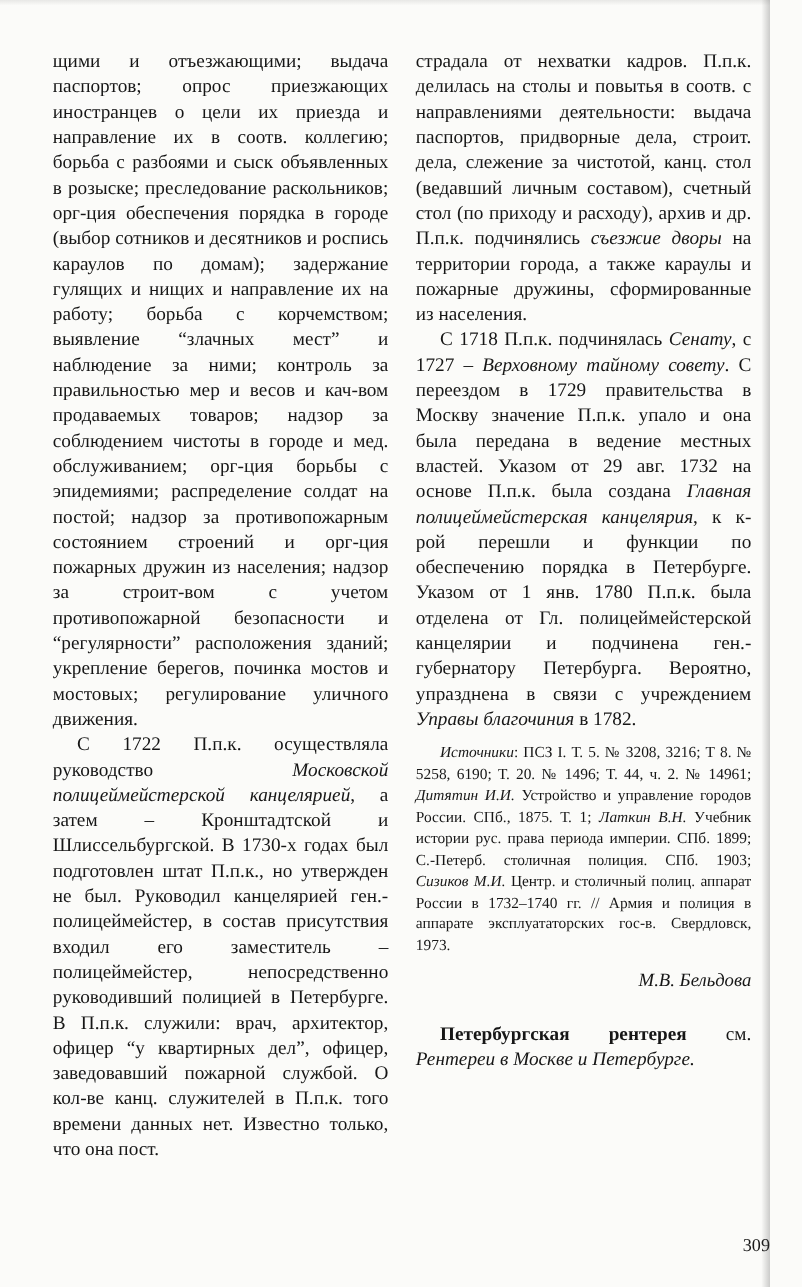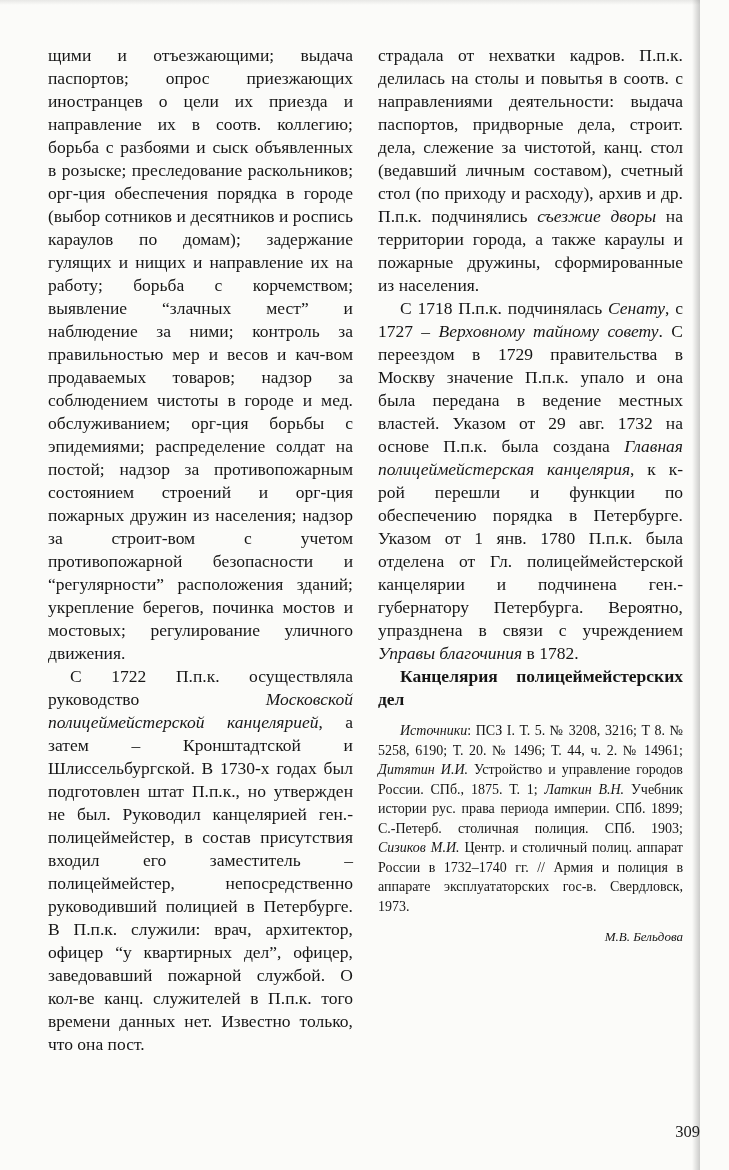--- a/index.html
+++ b/index.html
@@ -41,21 +41,21 @@
   }
   p.noindent { text-indent: 0; }
   p.gap { margin-top: 11px; }
   p.sources {
     font-size: 14px;
     line-height: 19.5px;
     margin-top: 10px;
   }
   p.signature {
     text-align: right;
-    font-size: 13px;
+    font-size: 17px;
     margin-top: 9px;
     text-indent: 0;
   }
   p.entry { margin-top: 26px; }
   .i { font-style: italic; font-family: Liberation Serif, serif; }
   .b { font-weight: bold; }
   .footer {
     position: absolute;
     bottom: 28px;
     left: 14px;
@@ -88,21 +88,21 @@
 
 <div class="page">
   <div class="columns">
     <div class="col">
         <p class="para noindent"><span>щими и отъезжающими; выдача паспортов; опрос приезжающих иностранцев о цели их приезда и направление их в соотв. коллегию; борьба с разбоями и сыск объявленных в розыске; преследование раскольников; орг-ция обеспечения порядка в городе (выбор сотников и десятников и роспись караулов по домам); задержание гулящих и нищих и направление их на работу; борьба с корчемством; выявление “злачных мест” и наблюдение за ними; контроль за правильностью мер и весов и кач-вом продаваемых товаров; надзор за соблюдением чистоты в городе и мед. обслуживанием; орг-ция борьбы с эпидемиями; распределение солдат на постой; надзор за противопожарным состоянием строений и орг-ция пожарных дружин из населения; надзор за строит-вом с учетом противопожарной безопасности и “регулярности” расположения зданий; укрепление берегов, починка мостов и мостовых; регулирование уличного движения.</span></p>
         <p class="para "><span>С 1722 П.п.к. осуществляла руководство </span><span class="i">Московской полицеймейстерской канцелярией</span><span>, а затем – Кронштадтской и Шлиссельбургской. В 1730-х годах был подготовлен штат П.п.к., но утвержден не был. Руководил канцелярией ген.-полицеймейстер, в состав присутствия входил его заместитель – полицеймейстер, непосредственно руководивший полицией в Петербурге. В П.п.к. служили: врач, архитектор, офицер “у квартирных дел”, офицер, заведовавший пожарной службой. О кол-ве канц. служителей в П.п.к. того времени данных нет. Известно только, что она пост.</span></p>
       </div>
     <div class="col">
         <p class="para noindent"><span>страдала от нехватки кадров. П.п.к. делилась на столы и повытья в соотв. с направлениями деятельности: выдача паспортов, придворные дела, строит. дела, слежение за чистотой, канц. стол (ведавший личным составом), счетный стол (по приходу и расходу), архив и др. П.п.к. подчинялись </span><span class="i">съезжие дворы</span><span> на территории города, а также караулы и пожарные дружины, сформированные из населения.</span></p>
         <p class="para "><span>С 1718 П.п.к. подчинялась </span><span class="i">Сенату</span><span>, с 1727 – </span><span class="i">Верховному тайному совету</span><span>. С переездом в 1729 правительства в Москву значение П.п.к. упало и она была передана в ведение местных властей. Указом от 29 авг. 1732 на основе П.п.к. была создана </span><span class="i">Главная полицеймейстерская канцелярия</span><span>, к к-рой перешли и функции по обеспечению порядка в Петербурге. Указом от 1 янв. 1780 П.п.к. была отделена от Гл. полицеймейстерской канцелярии и подчинена ген.-губернатору Петербурга. Вероятно, упразднена в связи с учреждением </span><span class="i">Управы благочиния</span><span> в 1782.</span></p>
-        <p class="para "><span class="b">Канцелярия полицеймейстерских дел</span></p>
         <p class="para sources"><span class="i">Источники</span><span>: ПСЗ I. Т. 5. № 3208, 3216; Т 8. № 5258, 6190; Т. 20. № 1496; Т. 44, ч. 2. № 14961; </span><span class="i">Дитятин И.И.</span><span> Устройство и управление городов России. СПб., 1875. Т. 1; </span><span class="i">Латкин В.Н.</span><span> Учебник истории рус. права периода империи. СПб. 1899; С.-Петерб. столичная полиция. СПб. 1903; </span><span class="i">Сизиков М.И.</span><span> Центр. и столичный полиц. аппарат России в 1732–1740 гг. // Армия и полиция в аппарате эксплуататорских гос-в. Свердловск, 1973.</span></p>
         <p class="para signature"><span class="i">М.В. Бельдова</span></p>
+        <p class="para entry"><span class="b">Петербургская рентерея</span><span> см. </span><span class="i">Рентереи в Москве и Петербурге.</span></p>
       </div>
   </div>
   <div class="footer">309</div>
   <div class="scan-edge-right"></div>
   <div class="scan-edge-top"></div>
 </div>
 
 </body></html>

